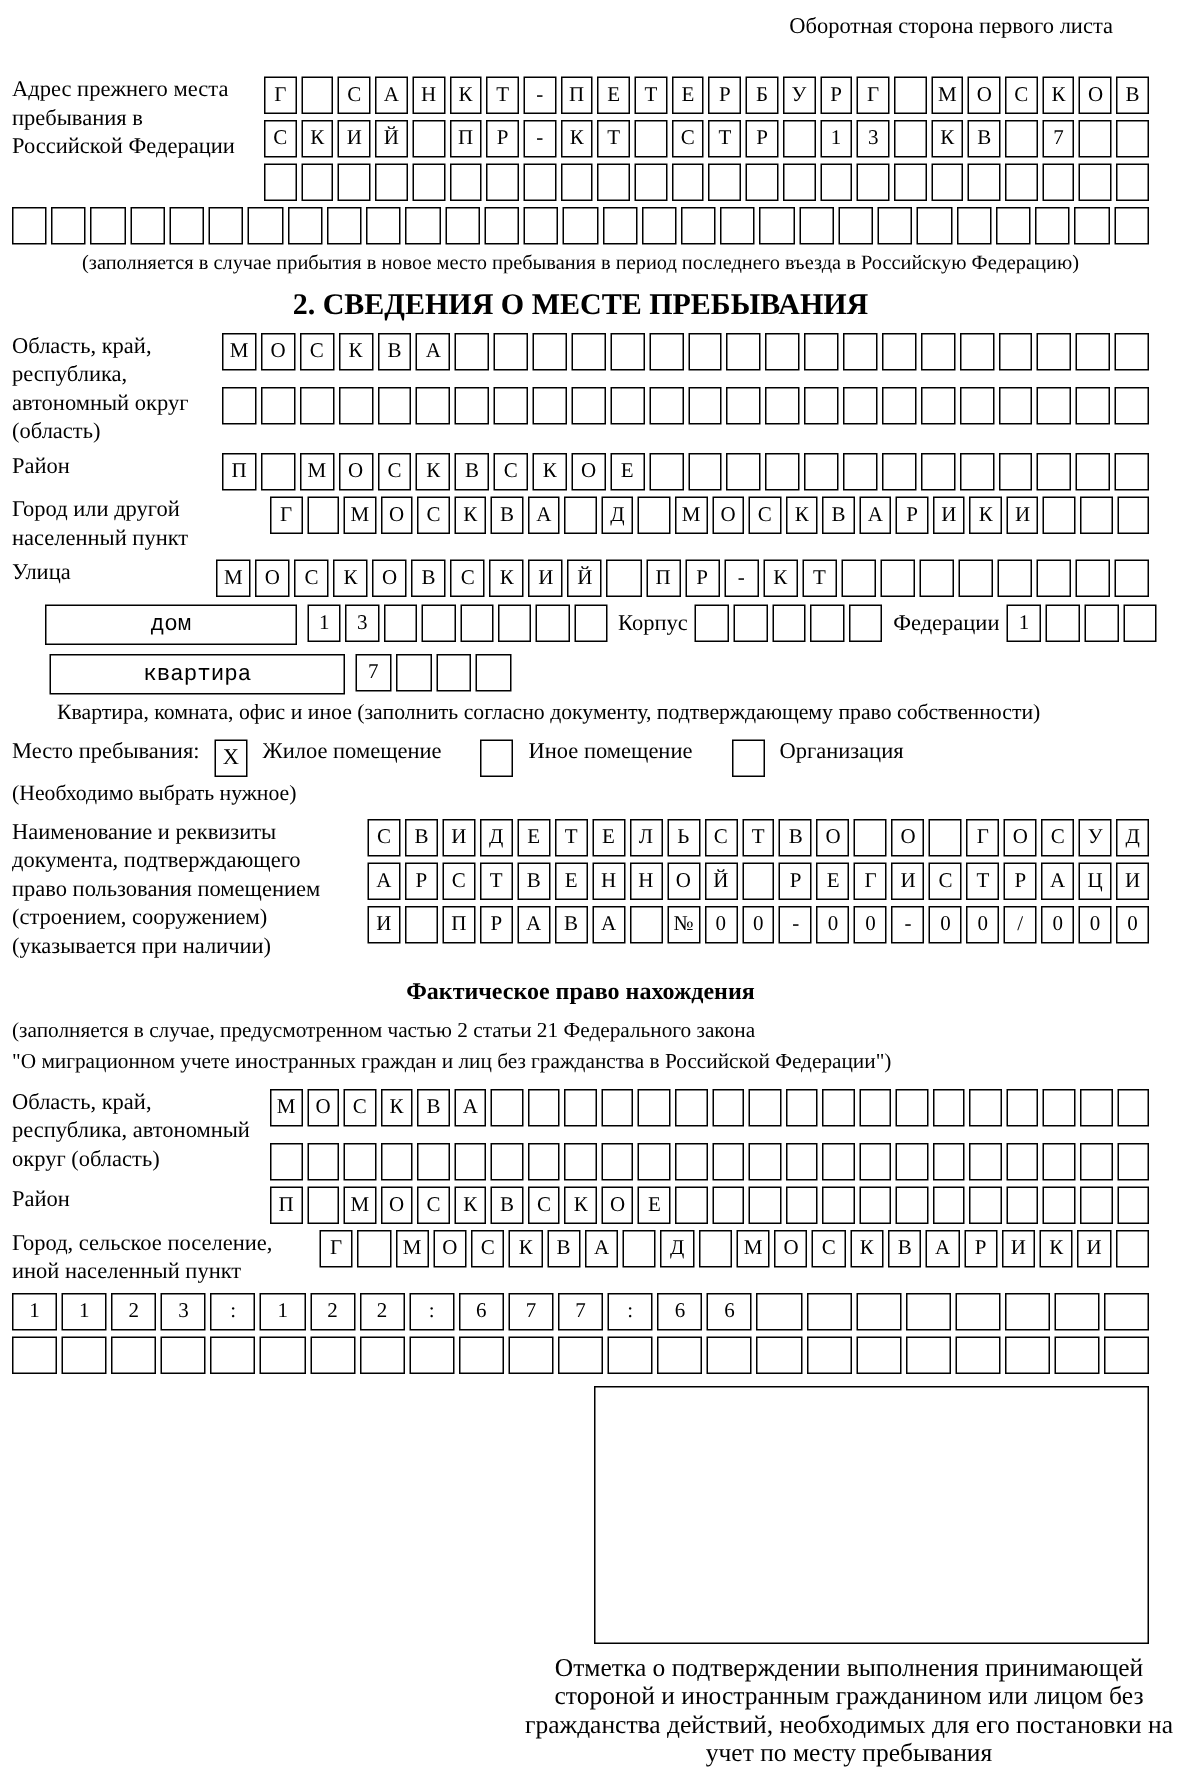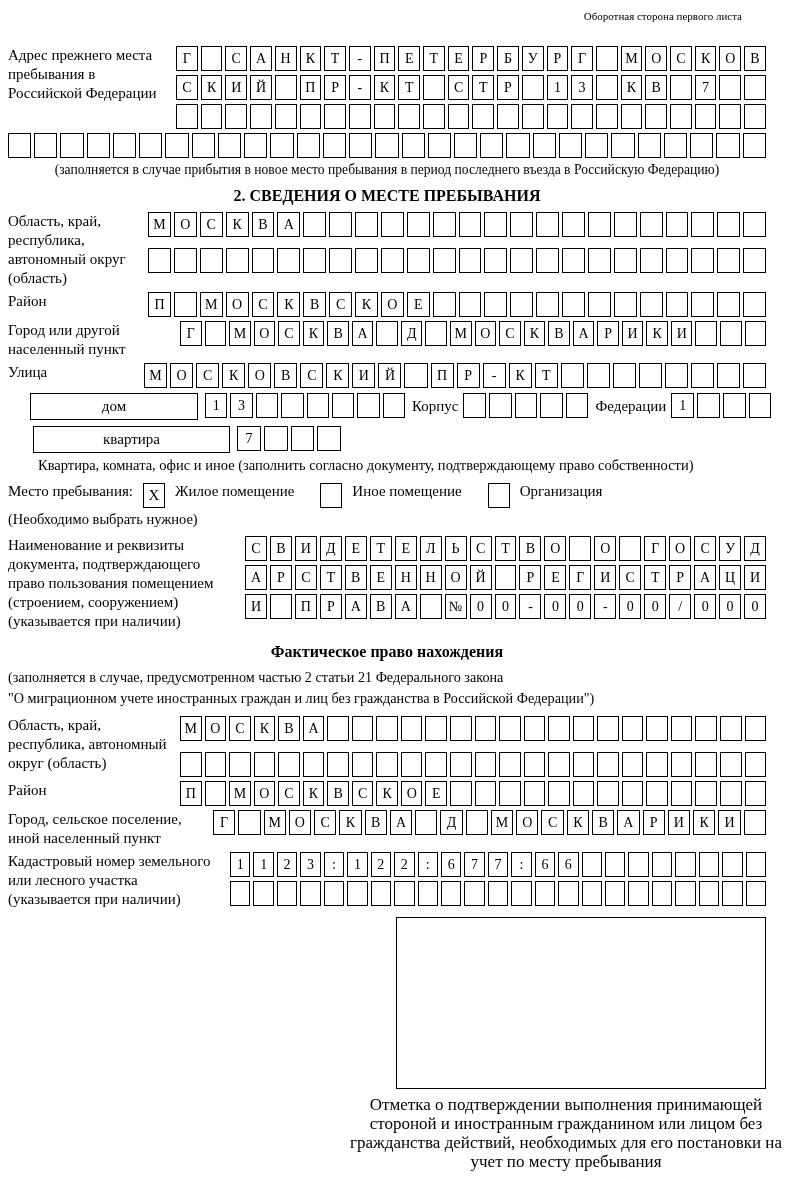--- a/index.html
+++ b/index.html
@@ -5,47 +5,48 @@
   * { box-sizing: border-box; }
   html, body { margin: 0; padding: 0; }
   body {
     width: 800px; height: 1180px; overflow: hidden;
     background: #fff; color: #000;
     font-family: "Liberation Serif", "DejaVu Serif", serif;
     font-size: 15px;
   }
   .page { padding: 10px 34px 0 8px; }
 
-  .top-note { text-align: right; padding-right: 24px; font-size: 11px; margin-bottom: 24px; }
+  .top-note { text-align: right; padding-right: 24px; font-size: 15px; margin-bottom: 24px; }
 
   .frow { display: flex; align-items: flex-start; margin-top: 4px; }
   .lbl { line-height: 19px; padding-right: 10px; flex: 0 0 auto; }
   .w168 { width: 168px; } .w140 { width: 140px; } .w172 { width: 172px; }
   .w136 { width: 136px; } .w205 { width: 205px; } .w237 { width: 237px; }
   .w222 { width: 222px; }
 
   .cellgrid { flex: 1; display: flex; flex-direction: column; gap: 4px; min-width: 0; }
   .cellgrid.sp { gap: 11px; }
   .cells { display: flex; gap: 3px; flex: 1; min-width: 0; }
   .cell {
     flex: 1 1 0; height: 25px; border: 1.6px solid #000;
     display: flex; align-items: center; justify-content: center;
     font-size: 14px; overflow: hidden; background: #fff;
   }
   .fullrow { margin-top: 4px; }
 
   .note { font-size: 13.6px; text-align: center; margin-top: 4px; }
   .note-left { font-size: 14.5px; margin: 4px 0 0 30px; }
-  .sec-title { text-align: center; font-weight: bold; font-size: 16px; margin: 9px 0 7px 0; }
+  .sec-title { text-align: center; font-weight: bold; font-size: 20px; margin: 9px 0 7px 0; }
 
   .house-row { display: flex; align-items: center; margin-top: 5px; }
   .wide-box {
     border: 1.6px solid #000; height: 27px;
     display: flex; align-items: center; justify-content: center; font-size: 15px;
     flex: 0 0 auto;
+    font-family: Liberation Mono, monospace;
   }
   .hb-dom { width: 168px; margin-left: 22px; }
   .house-cells { width: 200px; margin-left: 7px; flex: 0 0 auto; height: 27px; }
   .inline-lbl { margin-left: 7px; flex: 0 0 auto; }
   .korpus-cells { width: 125px; margin-left: 5px; flex: 0 0 auto; height: 27px; }
   .stroenie-cells { width: 100px; margin-left: 5px; flex: 0 0 auto; height: 27px; }
 
   .apt-row { display: flex; align-items: center; margin-top: 6px; }
   .apt-box { width: 197px; margin-left: 25px; }
   .apt-cells { width: 104px; margin-left: 7px; flex: 0 0 auto; height: 27px; }
@@ -580,21 +581,20 @@
         <div class="cell">А</div>
         <div class="cell">Р</div>
         <div class="cell">И</div>
         <div class="cell">К</div>
         <div class="cell">И</div>
         <div class="cell"></div>
       </div>
   </div>
 
   <div class="frow">
-    <div class="lbl w222">Кадастровый номер земельного или лесного участка (указывается при наличии)</div>
     <div class="cellgrid">
       <div class="cells">
           <div class="cell">1</div>
           <div class="cell">1</div>
           <div class="cell">2</div>
           <div class="cell">3</div>
           <div class="cell">:</div>
           <div class="cell">1</div>
           <div class="cell">2</div>
           <div class="cell">2</div>

